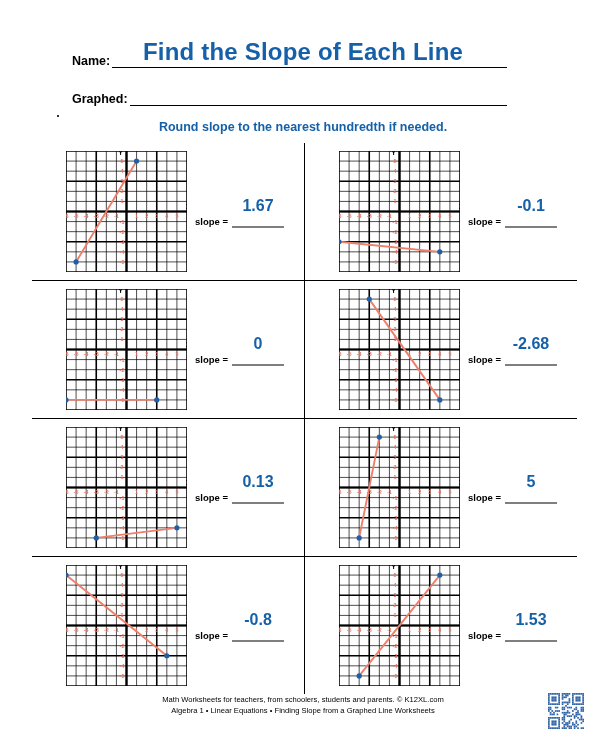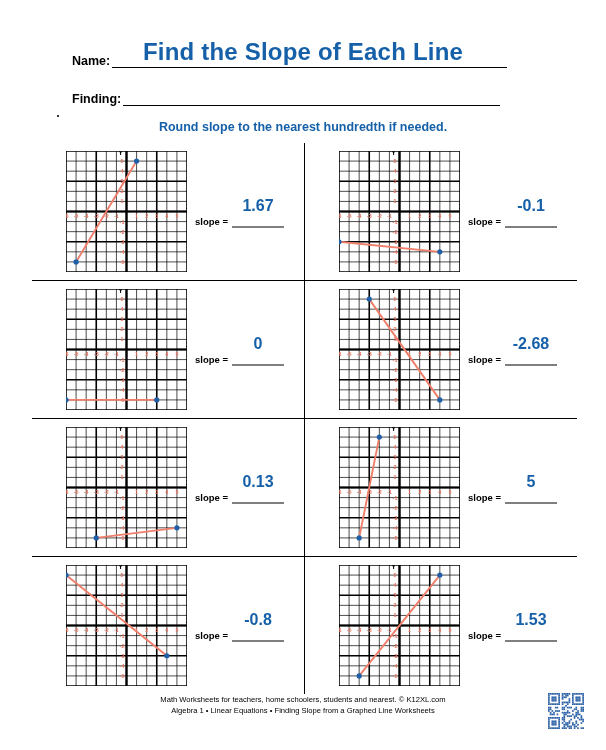--- a/index.html
+++ b/index.html
@@ -117,21 +117,21 @@
 <div class="page">
 
   <div class="title">Find the Slope of Each Line</div>
 
   <div class="field" id="name-field">
     <span class="flabel">Name:</span>
     <span class="fline"></span>
   </div>
 
   <div class="field" id="remarks-field">
-    <span class="flabel">Finding:</span>
+    <span class="flabel">Graphed:</span>
     <span class="fline"></span>
   </div>
 
   <div class="dot-mark"></div>
 
   <div class="instruction">Round slope to the nearest hundredth if needed.</div>
 
   <div class="problems">
       <div class="prow">
         <div class="pcell left">
@@ -698,21 +698,21 @@
           <div class="slope-box">
             <span class="slope-label">slope =</span>
             <span class="slope-answer">1.53</span>
           </div>
         </div>
       </div>
     </div>
 
   <div class="footer">
     <div class="l1">
-      <b>Math Worksheets</b><span> for teachers, home schoolers, students and nearest. © K12XL.com</span>
+      <b>Math Worksheets</b><span> for teachers, from schoolers, students and parents. © K12XL.com</span>
     </div>
     <div class="l2">Algebra 1 • Linear Equations • Finding Slope from a Graphed Line Worksheets</div>
   </div>
 
   <svg class="qr" viewBox="0 0 21 21">
       <rect x="0" y="0" width="21" height="21" fill="#ffffff"></rect>
       <rect x="0" y="0" width="1" height="1" fill="#2f64a8"></rect>
       <rect x="1" y="0" width="1" height="1" fill="#2f64a8"></rect>
       <rect x="2" y="0" width="1" height="1" fill="#2f64a8"></rect>
       <rect x="3" y="0" width="1" height="1" fill="#2f64a8"></rect>

